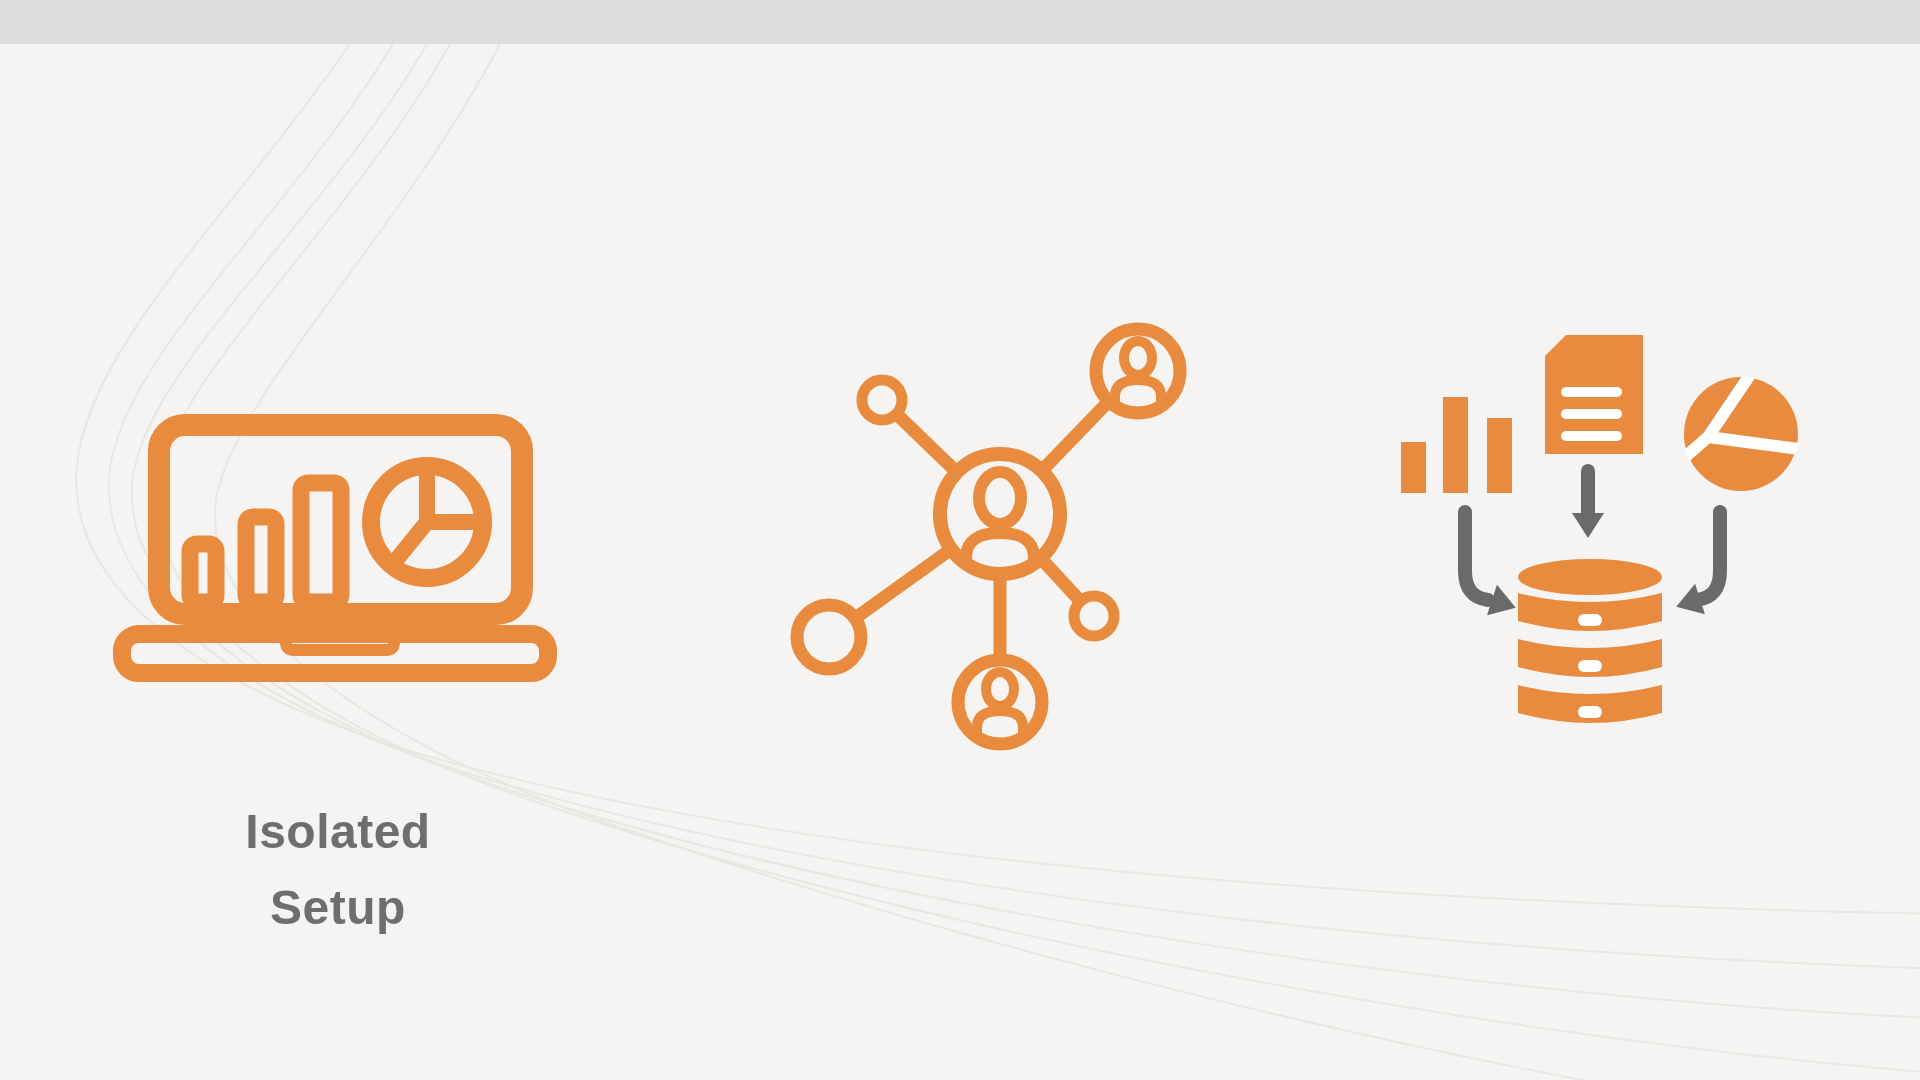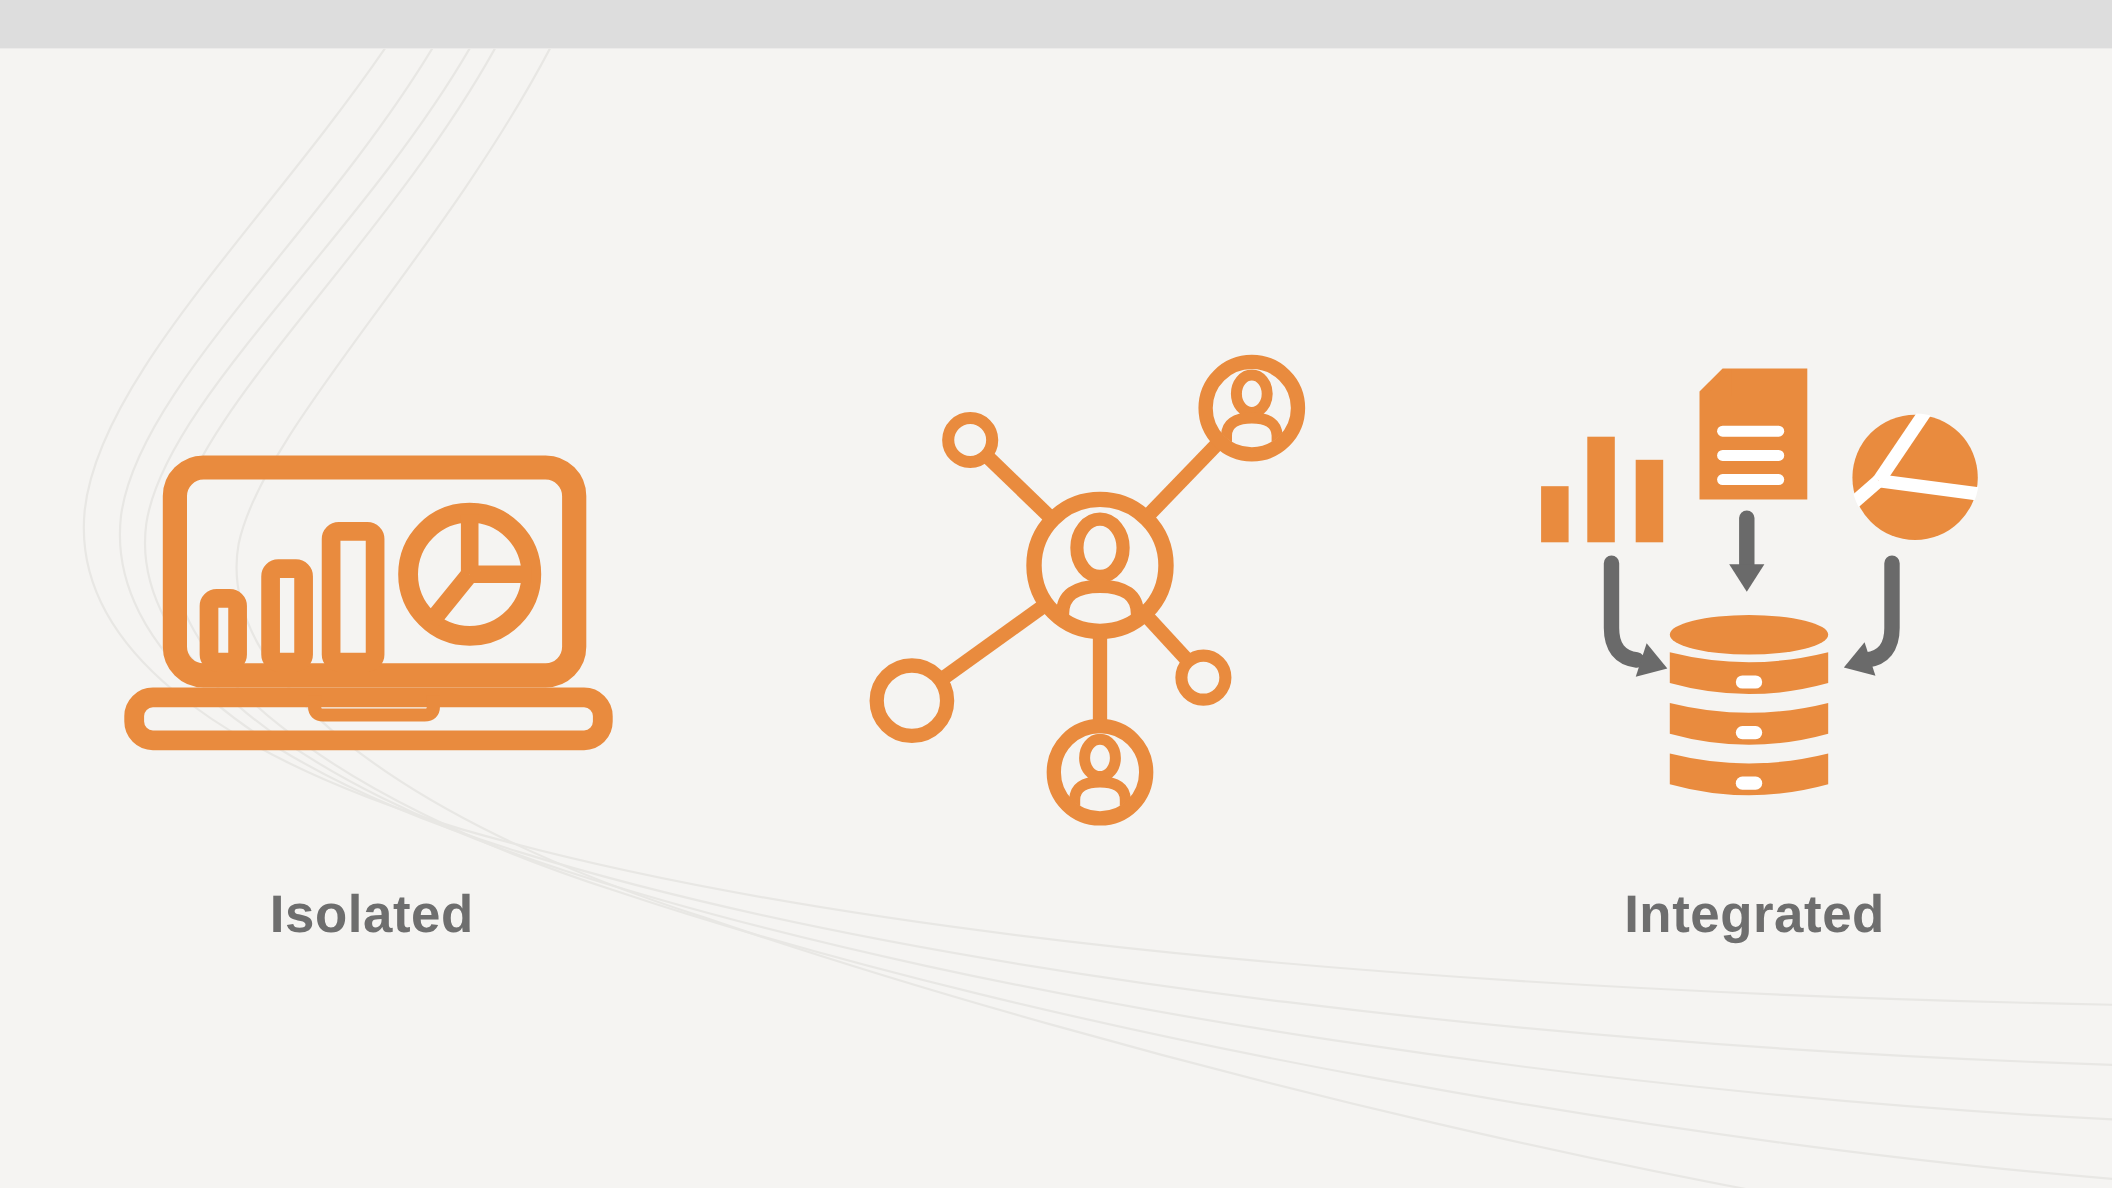--- a/index.html
+++ b/index.html
@@ -162,18 +162,18 @@
       <path class="fa" d="M 128 320 Q 200 338 272 320 L 272 348 Q 200 368 128 348 Z"></path>
       <path class="fa" d="M 128 366 Q 200 384 272 366 L 272 394 Q 200 414 128 394 Z"></path>
       <rect class="fw" x="188" y="295" width="24" height="12" rx="6"></rect>
       <rect class="fw" x="188" y="341" width="24" height="12" rx="6"></rect>
       <rect class="fw" x="188" y="387" width="24" height="12" rx="6"></rect>
     </g>
   </svg>
 
   <div class="label label-isolated">
     <span>Isolated</span>
+    <span>Setup</span>
   </div>
   <div class="label label-integrated-platform">
-    <span>Integrated</span>
   </div>
 
 </div>
 
 </body></html>

